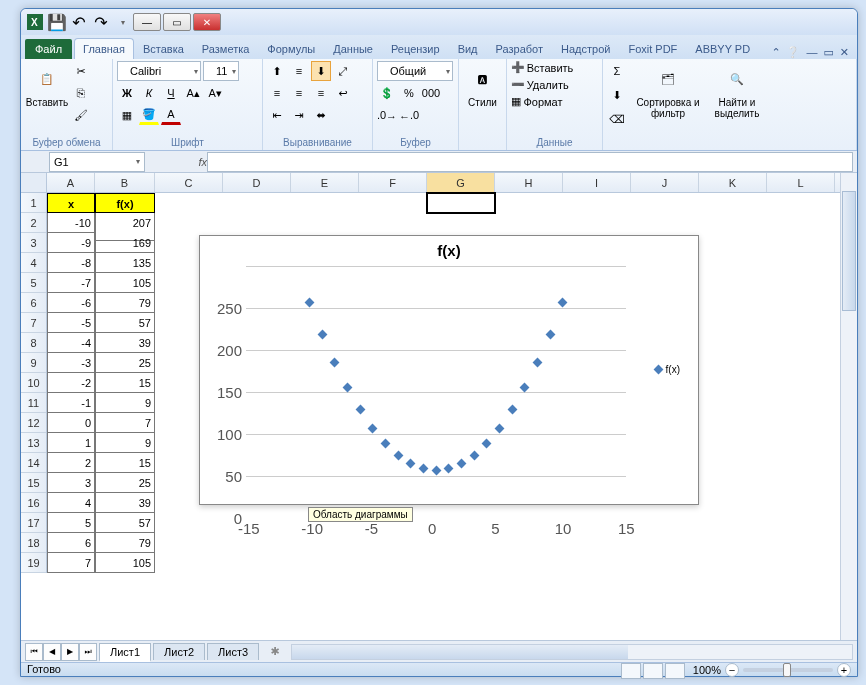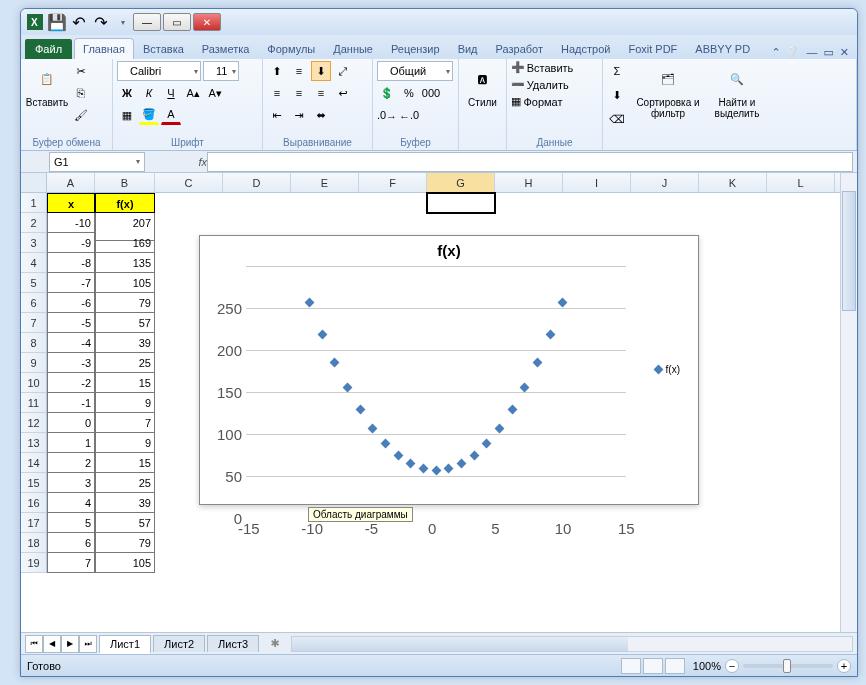--- a/index.html
+++ b/index.html
@@ -76,21 +76,21 @@
 .sheettabs { height: 22px; background: #e8eef6; border-top: 1px solid #b8c8dc; display: flex; align-items: center; font-size: 11px; }
 .navbtns { display: flex; margin-left: 4px; }
 .navbtn { width: 18px; height: 18px; border: 1px solid #abc; background: #fdfdfd; display: flex; align-items: center; justify-content: center; font-size: 8px; cursor: pointer; }
 .sheettab { padding: 2px 10px; background: #fff; border: 1px solid #abc; border-bottom: none; margin-left: 2px; cursor: pointer; }
 .sheettab.active { background: #fff; font-weight: normal; border-bottom: 2px solid #fff; position: relative; top: 1px; }
 .sheettab.inactive { background: #dce6f2; }
 .addsheet { width: 24px; text-align: center; cursor: pointer; color: #888; margin-left: 4px; }
 .hscroll { flex: 1; margin: 0 4px; height: 16px; background: #eef2f8; border: 1px solid #c4d0e0; position: relative; }
 .hscroll .thumb { position: absolute; left: 0; top: 0; bottom: 0; width: 60%; background: linear-gradient(#e4ecf6,#c8d8ec); }
 
-.statusbar { height: 22px; background: linear-gradient(#dce8f6,#c8dcf0); border-top: 1px solid #a8c0e0; display: flex; align-items: center; font-size: 11px; padding: 0 6px; }
+.statusbar { height: 14px; background: linear-gradient(#dce8f6,#c8dcf0); border-top: 1px solid #a8c0e0; display: flex; font-size: 11px; padding: 0 6px; }
 .statusbar .views { margin-left: auto; display: flex; gap: 2px; }
 .viewbtn { width: 20px; height: 16px; border: 1px solid #abc; background: #f4f8fc; cursor: pointer; }
 .zoom { display: flex; align-items: center; gap: 4px; margin-left: 8px; }
 .zoom .slider { width: 90px; height: 4px; background: #c4d0e0; position: relative; border-radius: 2px; }
 .zoom .slider .t { position: absolute; width: 8px; height: 14px; background: #f8f8f8; border: 1px solid #888; top: -5px; left: 44%; border-radius: 2px; }
 .zoom .pm { width: 14px; height: 14px; border: 1px solid #abc; border-radius: 7px; text-align: center; line-height: 12px; cursor: pointer; background: #fff; }
 
 .vscroll { position: absolute; right: 0; top: 0; bottom: 0; width: 17px; background: #eef2f8; border-left: 1px solid #c4d0e0; }
 .vscroll .thumb { position: absolute; top: 18px; left: 1px; right: 1px; height: 120px; background: linear-gradient(90deg,#e4ecf6,#c8d8ec); border: 1px solid #a8bcd4; }
 </style>

